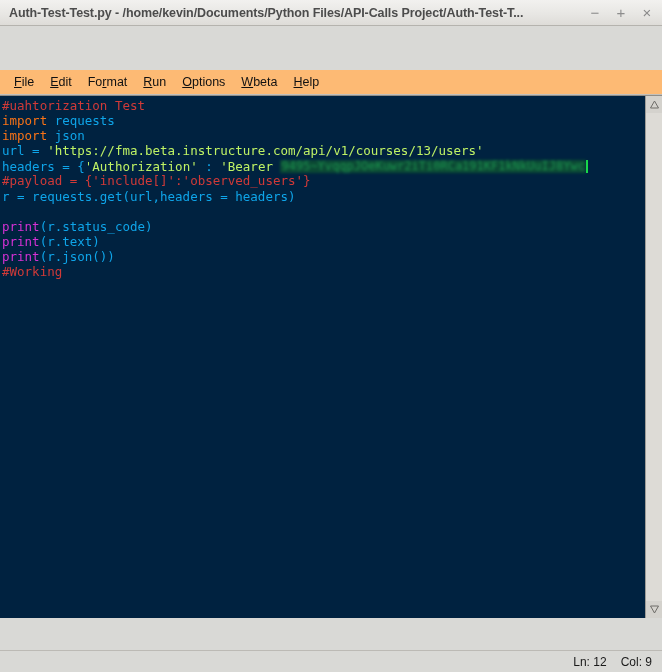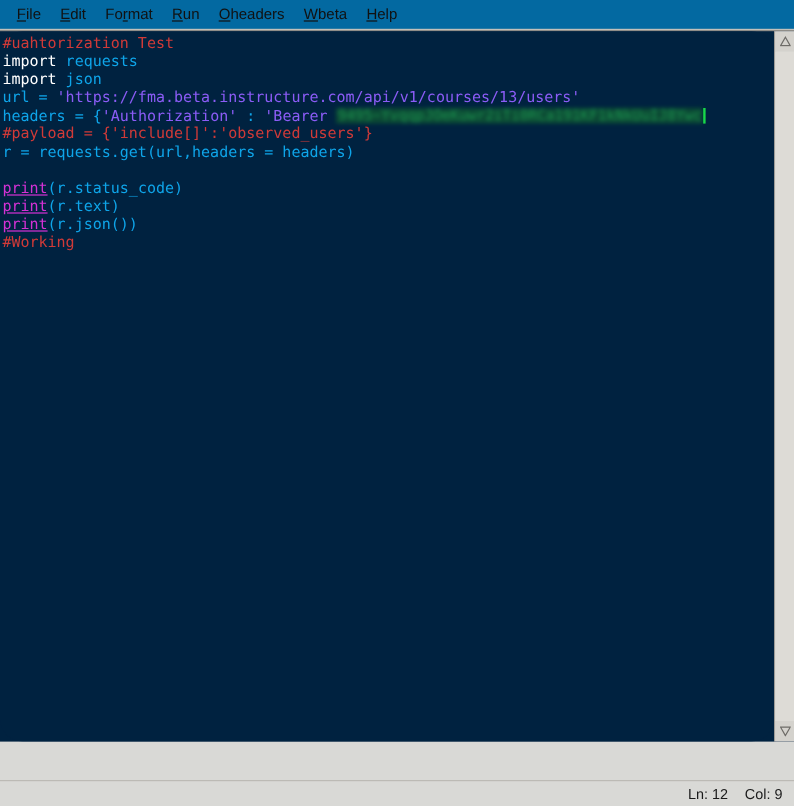--- a/index.html
+++ b/index.html
@@ -62,26 +62,27 @@
     line-height: 1;
     cursor: default;
     user-select: none;
   }
   .win-btn.close { font-size: 15px; color: #8a8a8a; }
 
   
   .menubar {
     height: 25px;
     min-height: 25px;
-    background: #0369a1;
+    background: #fdba74;
     border-bottom: 1px solid #c2c0bb;
     display: flex;
     align-items: center;
     padding-left: 6px;
     box-sizing: border-box;
+    margin-top: 44px;
   }
   .menu-item {
     font-size: 12.5px;
     color: #111111;
     padding: 2px 8px;
     cursor: default;
     user-select: none;
     white-space: nowrap;
   }
   .menu-item .mn { text-decoration: underline; }
@@ -95,36 +96,35 @@
     overflow: hidden;
     border-top: 1px solid #8f8d88;
   }
   .code-area {
     flex: 1 1 auto;
     background: #002240;
     overflow: hidden;
     position: relative;
     padding: 2px 0 0 2px;
     box-sizing: border-box;
-    border-radius: 19px;
   }
   pre.code {
     margin: 0;
     font-family: "DejaVu Sans Mono", "Liberation Mono", monospace;
     font-size: 12.5px;
     line-height: 15.1px;
     color: #e8e8e8;
     white-space: pre;
     letter-spacing: 0px;
   }
   .ln { display: block; height: 15.1px; }
   .tok-comment { color: #d03a38; }
-  .tok-keyword { color: #ffffff; }
-  .tok-string  { color: #8b5cf6; }
-  .tok-builtin { color: #d431d4; text-decoration: underline; }
+  .tok-keyword { color: #f97316; }
+  .tok-string  { color: #bef264; }
+  .tok-builtin { color: #d431d4; }
   .tok-plain   { color: #0ea5e9; }
 
   
   .redacted {
     display: inline-block;
     vertical-align: baseline;
     height: 13px;
     position: relative;
     top: 2px;
     background: #0c4b33;
@@ -196,27 +196,35 @@
     margin-left: 14px;
     white-space: nowrap;
     user-select: none;
   }
 </style>
 </head>
 <body>
 
 <div class="window">
 
+  <div class="titlebar">
+    <div class="title-text">Auth-Test-Test.py - /home/kevin/Documents/Python Files/API-Calls Project/Auth-Test-T...</div>
+    <div class="win-buttons">
+      <div class="win-btn">−</div>
+      <div class="win-btn">+</div>
+      <div class="win-btn close">×</div>
+    </div>
+  </div>
 
   <div class="menubar" id="menubar">
       <div class="menu-item"><span class="mn">F</span><span>ile</span></div>
       <div class="menu-item"><span class="mn">E</span><span>dit</span></div>
       <div class="menu-item"><span>Fo</span><span class="mn">r</span><span>mat</span></div>
       <div class="menu-item"><span class="mn">R</span><span>un</span></div>
-      <div class="menu-item"><span class="mn">O</span><span>headers</span></div>
+      <div class="menu-item"><span class="mn">O</span><span>ptions</span></div>
       <div class="menu-item"><span class="mn">W</span><span>beta</span></div>
       <div class="menu-item"><span class="mn">H</span><span>elp</span></div>
     </div>
 
   <div class="editor-wrap">
     <div class="code-area">
       <pre class="code" id="codeblock"><span class="ln"><span class="tok-comment">#uahtorization Test</span></span><span class="ln"><span class="tok-keyword">import</span><span class="tok-plain"> requests</span></span><span class="ln"><span class="tok-keyword">import</span><span class="tok-plain"> json</span></span><span class="ln"><span class="tok-plain">url = </span><span class="tok-string">'https://fma.beta.instructure.com/api/v1/courses/13/users'</span></span><span class="ln"><span class="tok-plain">headers = {</span><span class="tok-string">'Authorization'</span><span class="tok-plain"> : </span><span class="tok-string">'Bearer </span><span class="redacted"><span class="redacted-inner">9495~YvqqpJOeKuwr2iTi0RCa191KF1kNkUuIJ8Ywc</span></span><span class="caret"></span></span><span class="ln"><span class="tok-comment">#payload = {'include[]':'observed_users'}</span></span><span class="ln"><span class="tok-plain">r = requests.get(url,headers = headers)</span></span><span class="ln"><span class="tok-plain"></span>&nbsp;</span><span class="ln"><span class="tok-builtin">print</span><span class="tok-plain">(r.status_code)</span></span><span class="ln"><span class="tok-builtin">print</span><span class="tok-plain">(r.text)</span></span><span class="ln"><span class="tok-builtin">print</span><span class="tok-plain">(r.json())</span></span><span class="ln"><span class="tok-comment">#Working</span></span></pre>
     </div>
     <div class="vscroll">
       <div class="sb-arrow">

